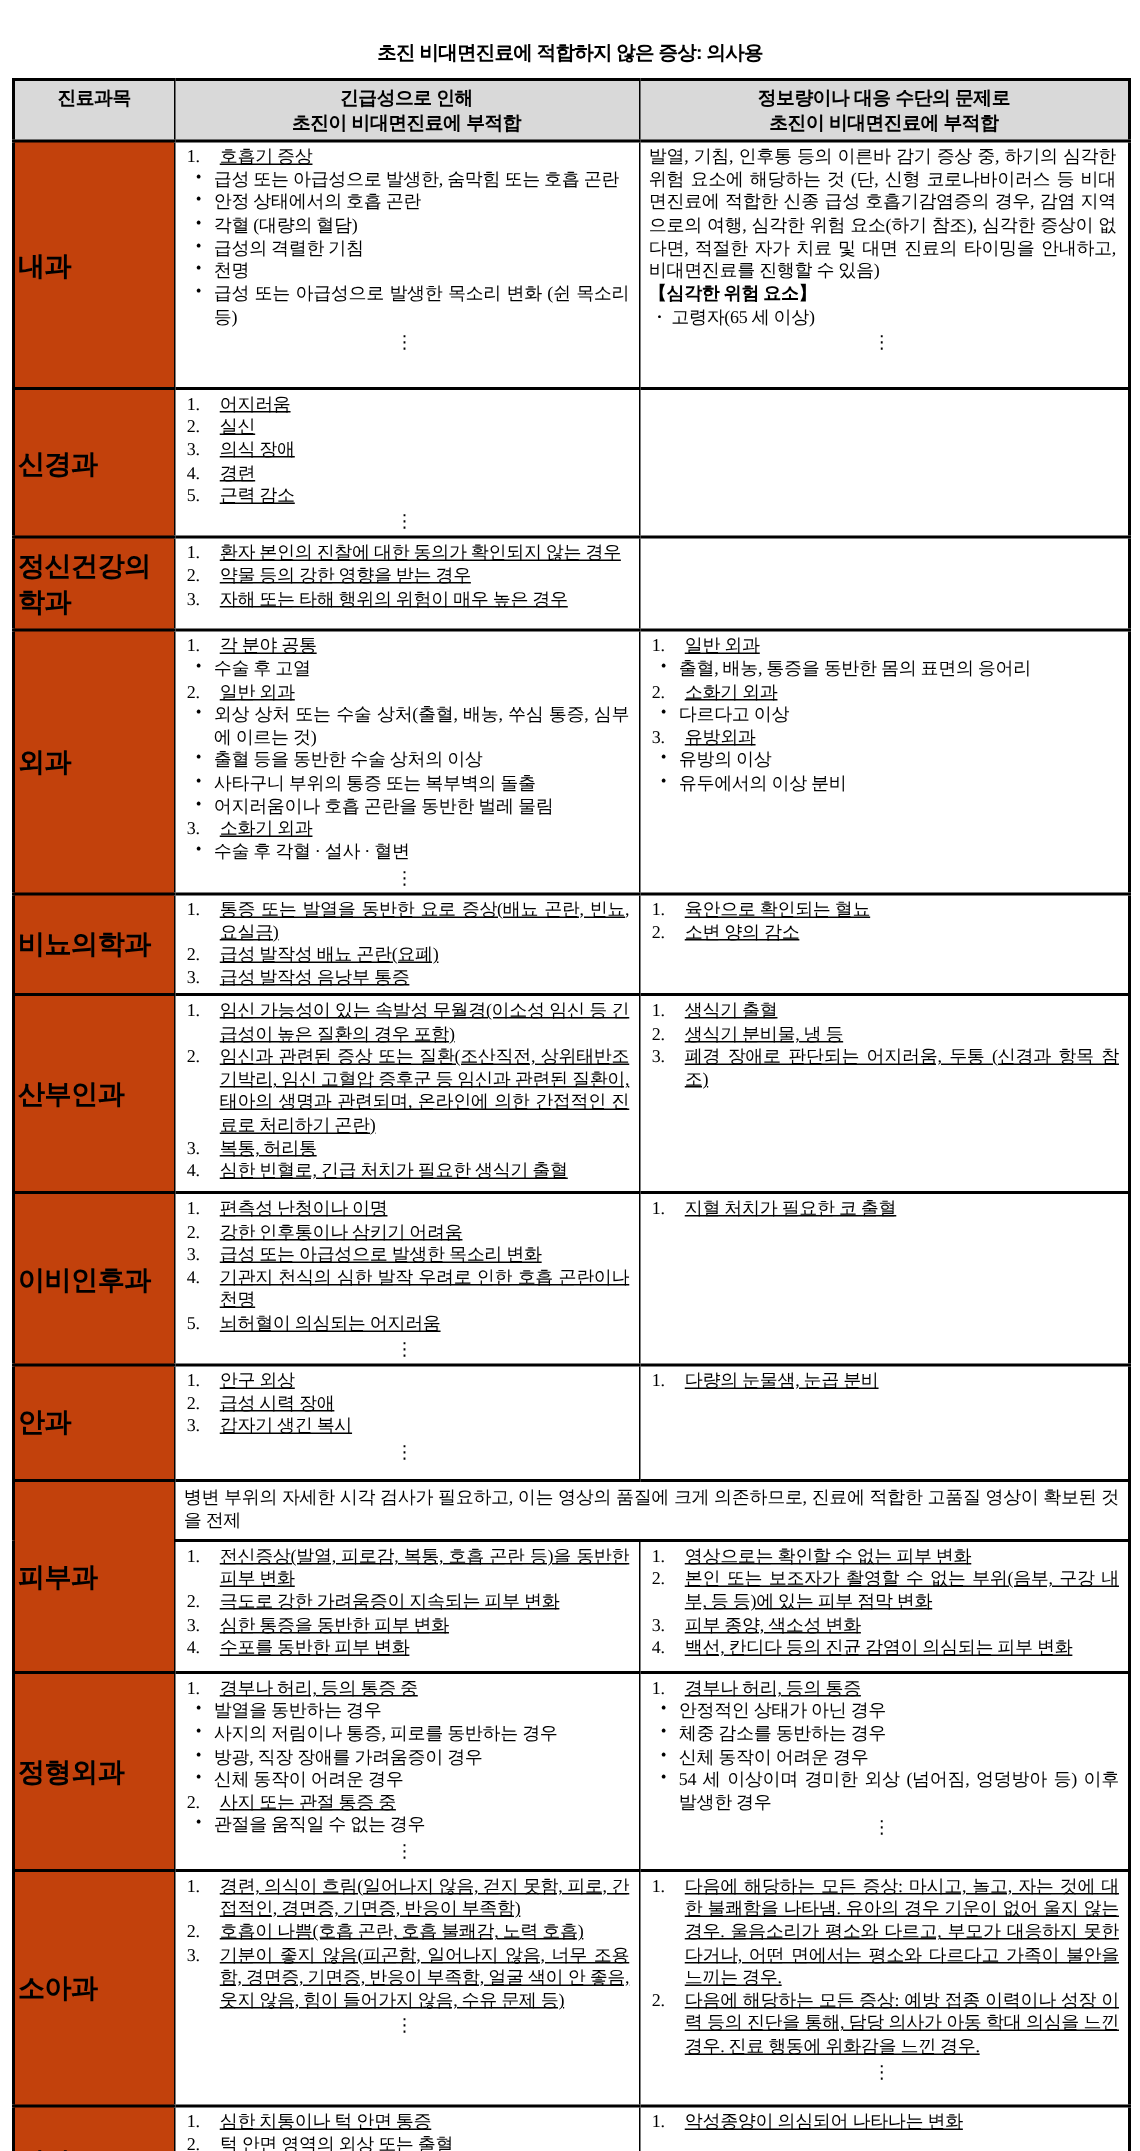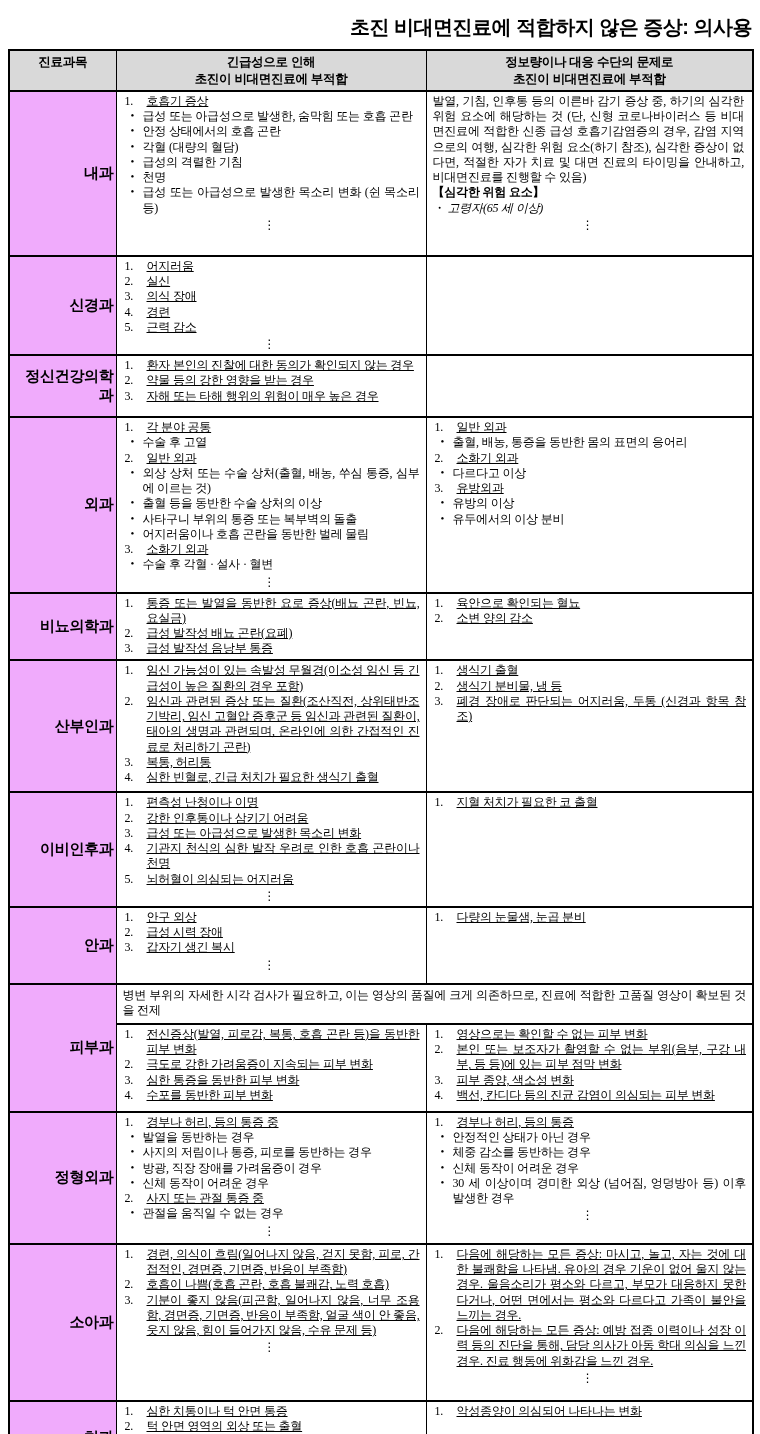--- a/index.html
+++ b/index.html
@@ -1,21 +1,21 @@
 <!DOCTYPE html>
 <html><head>
 <meta charset="utf-8">
 <style>
   html, body { margin:0; padding:0; background:#ffffff; color:#000; }
   body { font-family:"Liberation Serif","DejaVu Sans",sans-serif; }
   .page { width:760px; box-sizing:border-box; padding:6px 8px 10px 8px; }
   .title {
     font-family:"Liberation Sans","DejaVu Sans",sans-serif;
-    font-size:20px; font-weight:bold; text-align:right;
-    margin:8px 0 8px 0; letter-spacing:-0.5px;
+    font-size:13px; font-weight:bold; text-align:center;
+    margin:20px 0 8px 0; letter-spacing:-0.5px;
   }
   table.sym {
     border-collapse:collapse; table-layout:fixed;
     width:744px; border:2px solid #000;
   }
   col.c-dept { width:107px; }
   col.c-urg  { width:310px; }
   col.c-info { width:327px; }
   th, td {
     border:1px solid #000;
@@ -23,38 +23,38 @@
     vertical-align:top;
   }
   thead th {
     background:#d9d9d9;
     font-family:"Liberation Sans","DejaVu Sans",sans-serif;
     font-size:12.5px; font-weight:bold; text-align:center;
     white-space:pre-line; line-height:1.32; padding:3px 2px;
     letter-spacing:-0.3px;
   }
   td.dept {
-    background:#f0abfc;
+    background:#c2410c;
     font-family:"Liberation Sans","DejaVu Sans",sans-serif;
-    font-size:15px; font-weight:bold; text-align:right;
+    font-size:18px; font-weight:bold; text-align:left;
     vertical-align:middle; letter-spacing:-0.3px; padding:2px;
   }
   td.content { padding:2px 3px 3px 0; font-size:12px; line-height:1.27; letter-spacing:-0.2px; }
   td.note-cell { padding:3px 6px; text-align:justify;margin-left:32px; }
   .it { margin:0; }
   .it.par { padding:0 5px 0 6px; text-align:justify;font-family:Liberation Serif, serif; }
   .it.num { display:flex; }
   .it.num > .mk { flex:0 0 22px; padding-left:8px; }
   .it.num > .tx { flex:1; text-align:justify; padding-right:3px;text-decoration:underline; }
   .it.bul { display:flex; padding-left:14px; }
   .it.bul > .mk { flex:0 0 12px; font-size:11px; }
   .it.bul > .tx { flex:1; text-align:justify; padding-right:3px; }
   .it.dot { display:flex; padding-left:7px; }
   .it.dot > .mk { flex:0 0 14px; }
-  .it.dot > .tx { flex:1; padding-right:3px;font-style:italic; }
+  .it.dot > .tx { flex:1; padding-right:3px; }
   .bold { font-weight:bold; }
   .vell {
     text-align:center; font-size:12px; line-height:13px; margin-top:3px;
     font-family:"DejaVu Sans",sans-serif;
   }
 </style>
 </head>
 <body>
 
 <div class="page">
@@ -440,21 +440,21 @@
             <div class="it bul">
               <span class="mk">•</span>
               <span class="tx">체중 감소를 동반하는 경우</span>
             </div>
             <div class="it bul">
               <span class="mk">•</span>
               <span class="tx">신체 동작이 어려운 경우</span>
             </div>
             <div class="it bul">
               <span class="mk">•</span>
-              <span class="tx">30 세 이상이며 경미한 외상 (넘어짐, 엉덩방아 등) 이후 발생한 경우</span>
+              <span class="tx">54 세 이상이며 경미한 외상 (넘어짐, 엉덩방아 등) 이후 발생한 경우</span>
             </div>
             <div class="vell">⋮</div>
           </td>
         </tr>
         <tr style="height: 157px;">
           <td class="dept">소아과</td>
           <td class="content">
             <div class="it num">
               <span class="mk">1.</span>
               <span class="tx">경련, 의식이 흐림(일어나지 않음, 걷지 못함, 피로, 간접적인, 경면증, 기면증, 반응이 부족함)</span>

